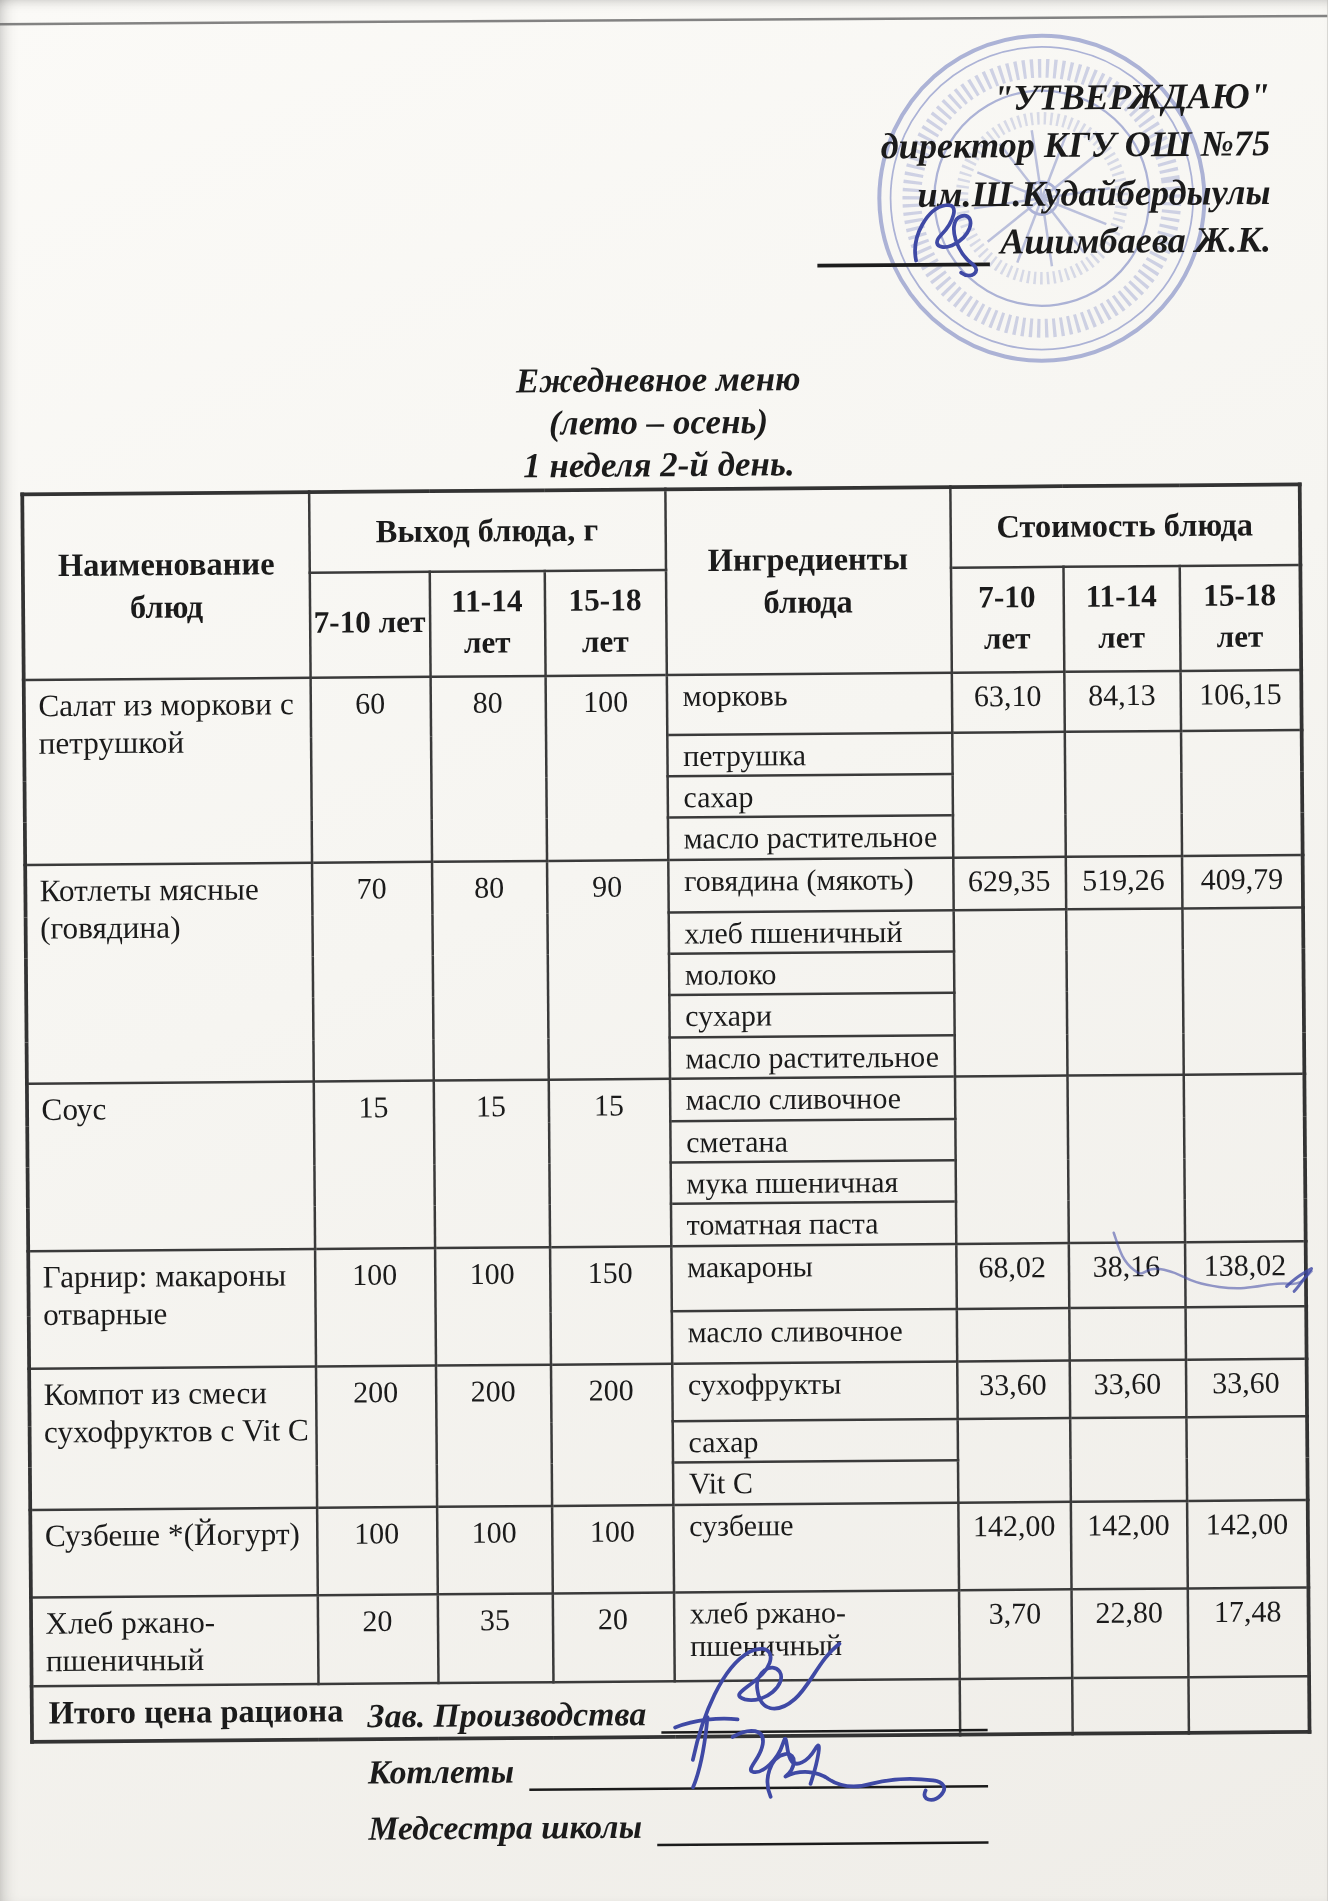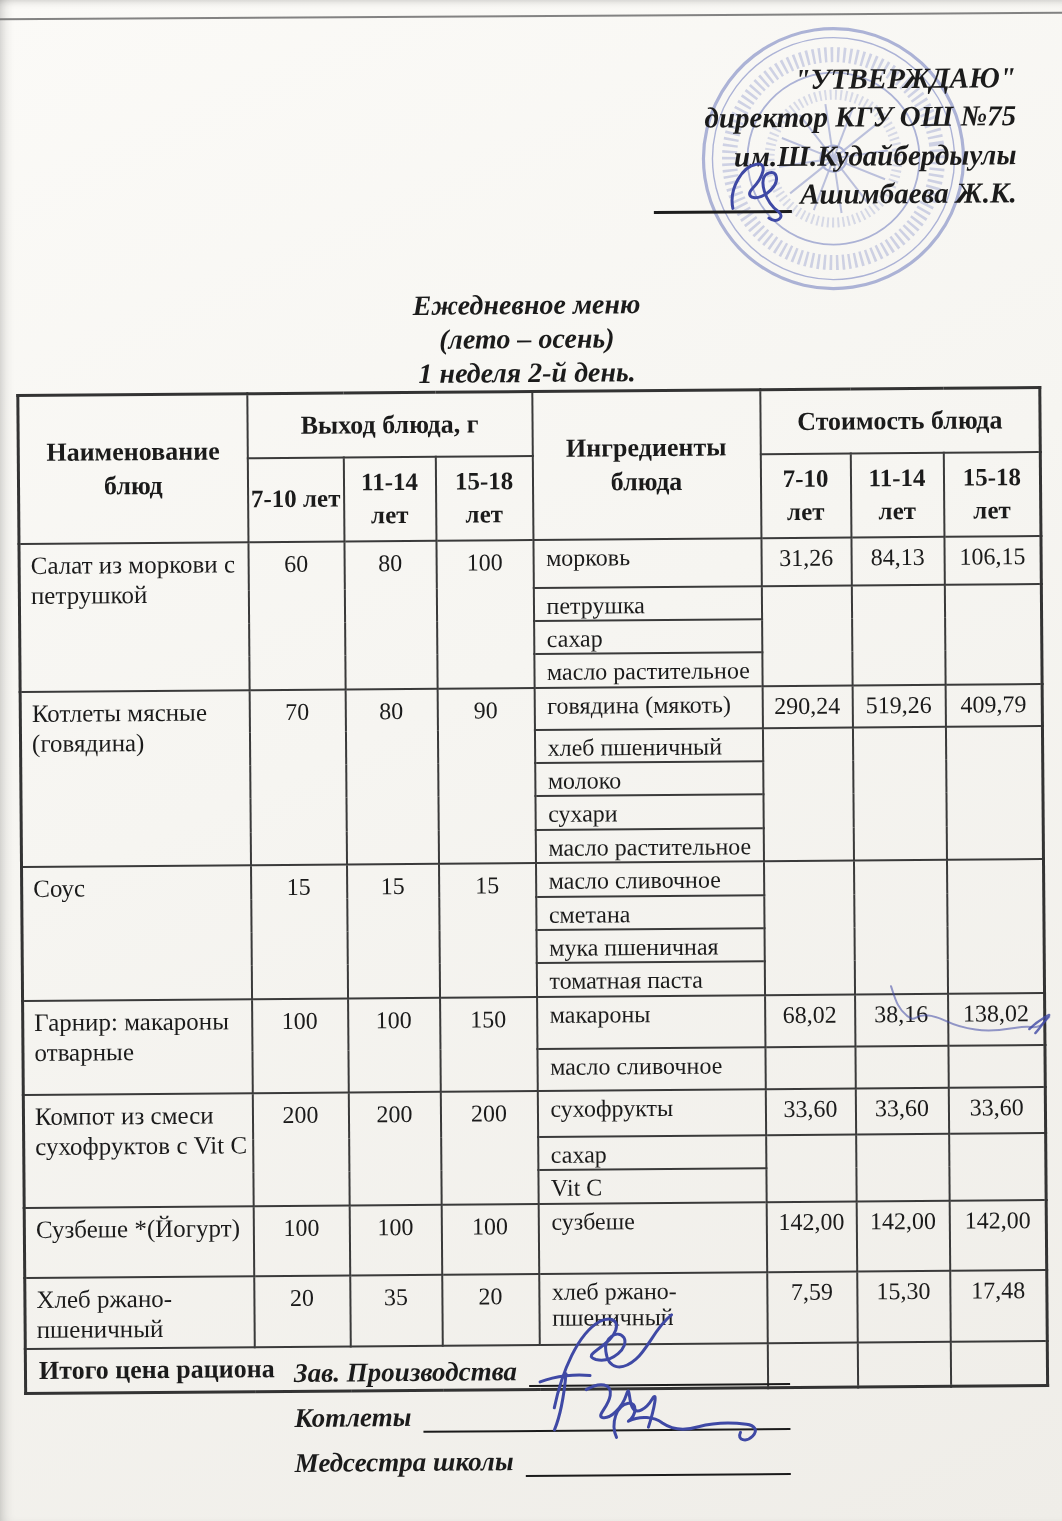--- a/index.html
+++ b/index.html
@@ -130,21 +130,21 @@
           <th class="age">15-18 лет</th>
         </tr>
       </thead>
       <tbody id="menu-body">
           <tr style="height: 48px;">
             <td class="dish" rowspan="4">Салат из моркови с петрушкой</td>
             <td class="portion" rowspan="4">60</td>
             <td class="portion" rowspan="4">80</td>
             <td class="portion" rowspan="4">100</td>
             <td class="ingredient">морковь</td>
-            <td class="price">31,26</td>
+            <td class="price">63,10</td>
             <td class="price">84,13</td>
             <td class="price">106,15</td>
           </tr>
           <tr style="height: 33px;">
             <td class="ingredient">петрушка</td>
             <td class="price" rowspan="3"></td>
             <td class="price" rowspan="3"></td>
             <td class="price" rowspan="3"></td>
           </tr>
           <tr style="height: 29px;">
@@ -152,21 +152,21 @@
           </tr>
           <tr style="height: 27px;">
             <td class="ingredient">масло растительное</td>
           </tr>
           <tr style="height: 42px;">
             <td class="dish" rowspan="5">Котлеты мясные (говядина)</td>
             <td class="portion" rowspan="5">70</td>
             <td class="portion" rowspan="5">80</td>
             <td class="portion" rowspan="5">90</td>
             <td class="ingredient">говядина (мякоть)</td>
-            <td class="price">290,24</td>
+            <td class="price">629,35</td>
             <td class="price">519,26</td>
             <td class="price">409,79</td>
           </tr>
           <tr style="height: 31px;">
             <td class="ingredient">хлеб пшеничный</td>
             <td class="price" rowspan="4"></td>
             <td class="price" rowspan="4"></td>
             <td class="price" rowspan="4"></td>
           </tr>
           <tr style="height: 28px;">
@@ -241,22 +241,22 @@
             <td class="price">142,00</td>
             <td class="price">142,00</td>
             <td class="price">142,00</td>
           </tr>
           <tr style="height: 66px;">
             <td class="dish">Хлеб ржано-пшеничный</td>
             <td class="portion">20</td>
             <td class="portion">35</td>
             <td class="portion">20</td>
             <td class="ingredient">хлеб ржано-пшеничный</td>
-            <td class="price">7,59</td>
-            <td class="price">15,30</td>
+            <td class="price">3,70</td>
+            <td class="price">22,80</td>
             <td class="price">17,48</td>
           </tr>
           <tr style="height: 40px;">
             <td class="total-label" colspan="5">Итого цена рациона</td>
             <td class="price"></td>
             <td class="price"></td>
             <td class="price"></td>
           </tr>
         </tbody>
     </table>

